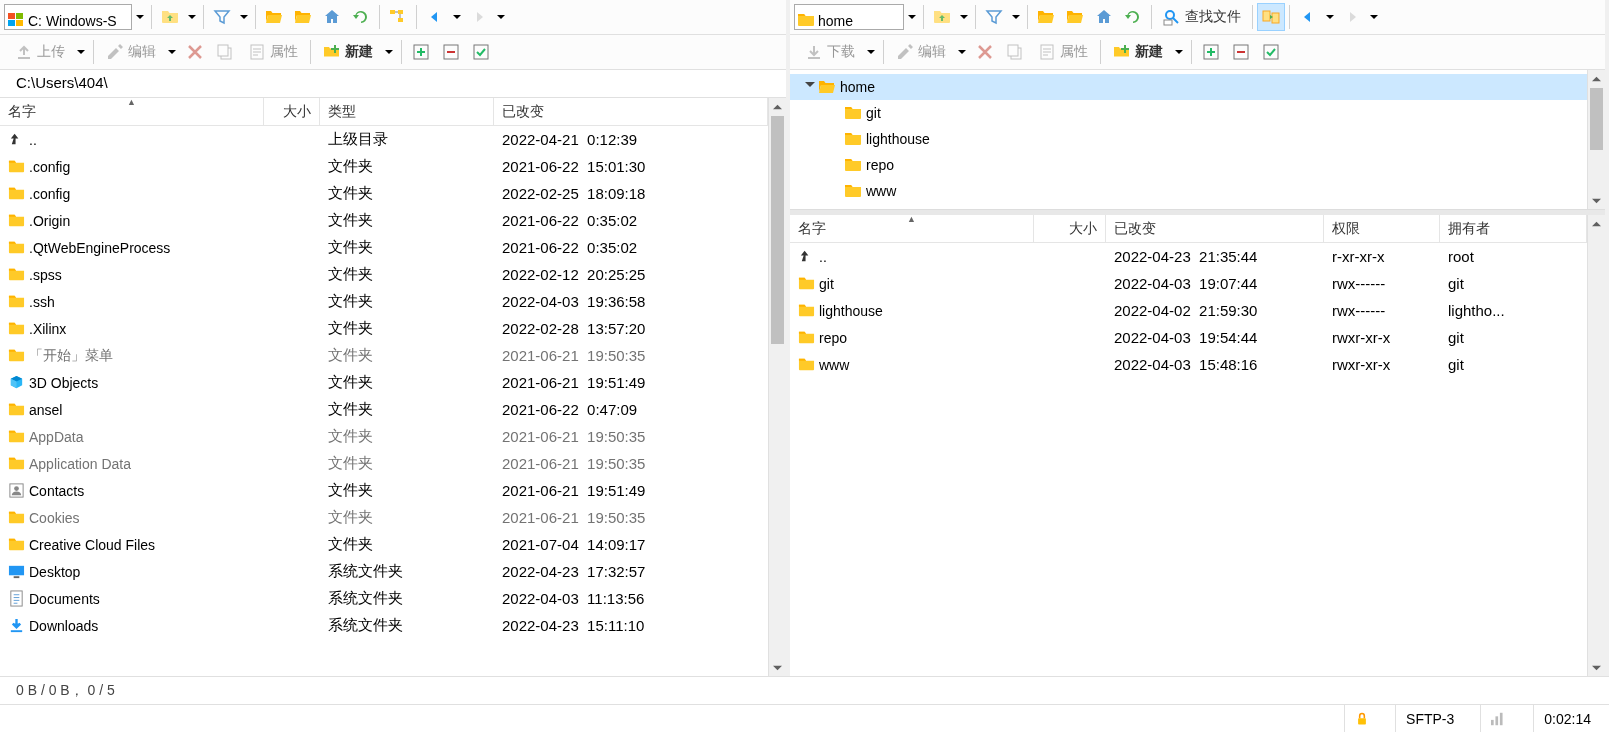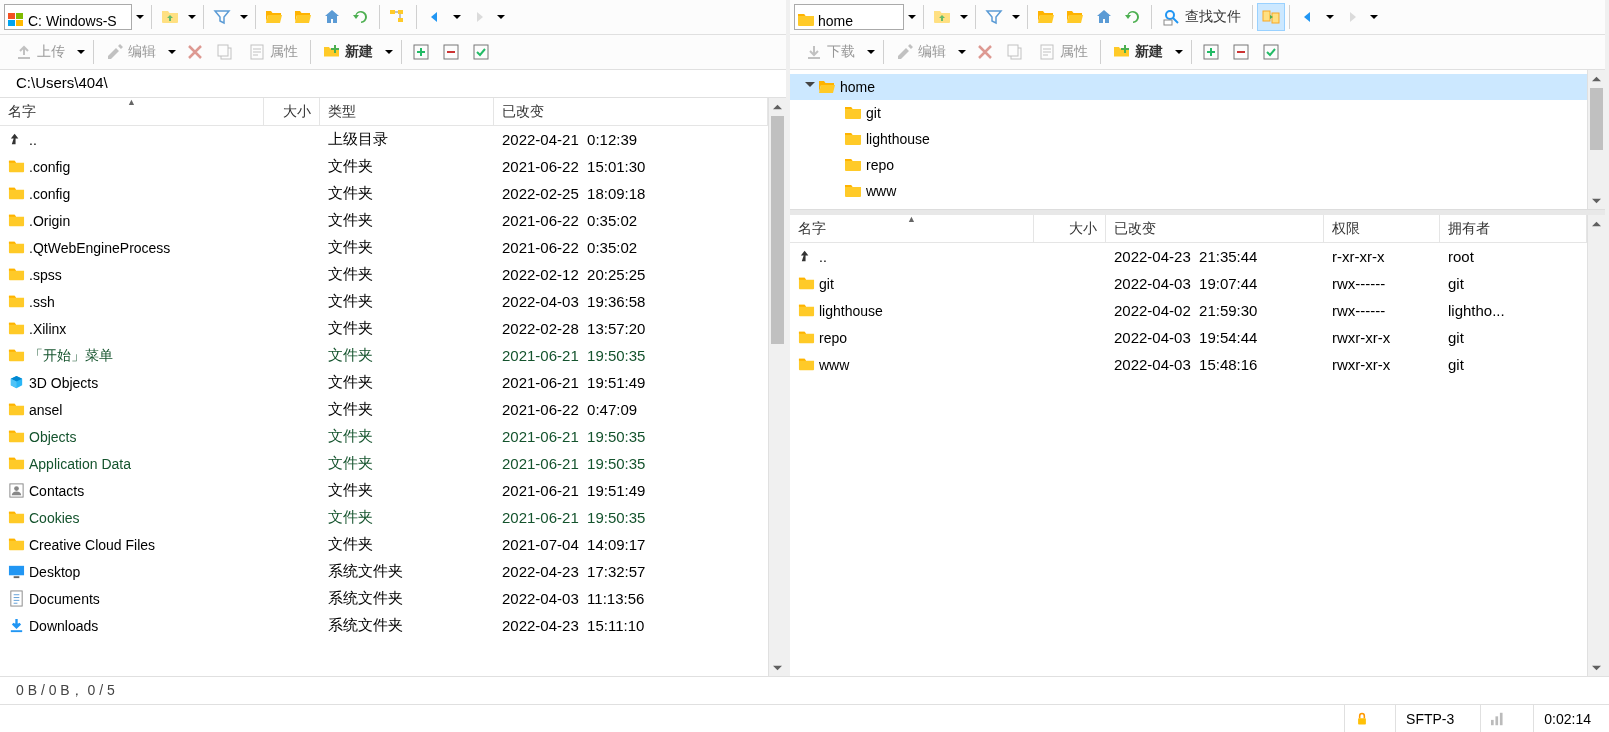--- a/index.html
+++ b/index.html
@@ -23,21 +23,21 @@
 .dropbtn{width:14px;height:24px;display:flex;align-items:center;justify-content:center;cursor:pointer}
 .dropbtn svg{width:8px;height:5px}
 .pathbar{height:28px;background:#fff;border-bottom:1px solid #e0e0e0;padding:4px 16px;font-size:15px}
 .filearea{flex:1;display:flex;overflow:hidden}
 .filelist{flex:1;overflow:auto;position:relative}
 .hdr{display:flex;height:28px;border-bottom:1px solid #e5e5e5;background:#fff;position:sticky;top:0}
 .hdr .col{display:flex;align-items:center;padding:0 8px;border-right:1px solid #e5e5e5;font-size:14px;color:#333;position:relative}
 .sortind{font-size:9px;color:#666;position:absolute;left:50%;top:-1px;transform:translateX(-50%)}
 .row{display:flex;height:27px;align-items:center}
 .row .col{padding:0 8px;overflow:hidden;white-space:nowrap;text-overflow:ellipsis;font-size:15px}
-.row.dim .col{color:#14532d}
+.row.dim .col{color:#737373}
 .row .col.name{display:flex;align-items:center;gap:4px}
 .ficon{width:17px;height:17px;flex-shrink:0}
 .scrollbar{width:18px;background:#f0f0f0;border-left:1px solid #e0e0e0;display:flex;flex-direction:column}
 .sbbtn{height:18px;display:flex;align-items:center;justify-content:center;background:#f0f0f0}
 .sbbtn svg{width:9px;height:9px;fill:#606060}
 .sbtrack{flex:1;position:relative}
 .sbthumb{position:absolute;left:2px;right:2px;background:#c0c0c0;border-radius:0}
 .tree{flex:1;overflow:auto;padding:4px 0}
 .tnode{display:flex;align-items:center;height:26px;cursor:pointer;font-size:15px}
 .tnode.sel{background:#cce8ff}
@@ -478,21 +478,21 @@
                 </div>
   <div class="col" style="width:56px"></div>
   <div class="col" style="width:174px">文件夹</div>
   <div class="col" style="flex:1">2021-06-22&nbsp;&nbsp;0:47:09</div>
               </div>
               <div class="row dim">
                 <div class="col name" style="width:264px">
                   <svg class="ficon" viewBox="0 0 18 18">
                     <use href="#i-folder"></use>
                   </svg>
-                  <span>Objects</span>
+                  <span>AppData</span>
                 </div>
   <div class="col" style="width:56px"></div>
   <div class="col" style="width:174px">文件夹</div>
   <div class="col" style="flex:1">2021-06-21&nbsp;&nbsp;19:50:35</div>
               </div>
               <div class="row dim">
                 <div class="col name" style="width:264px">
                   <svg class="ficon" viewBox="0 0 18 18">
                     <use href="#i-folder"></use>
                   </svg>

